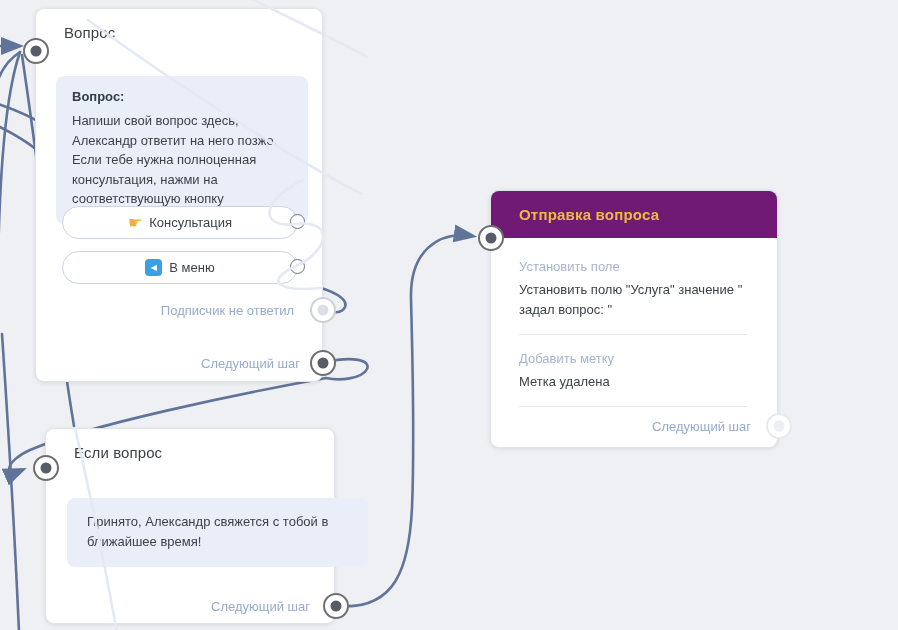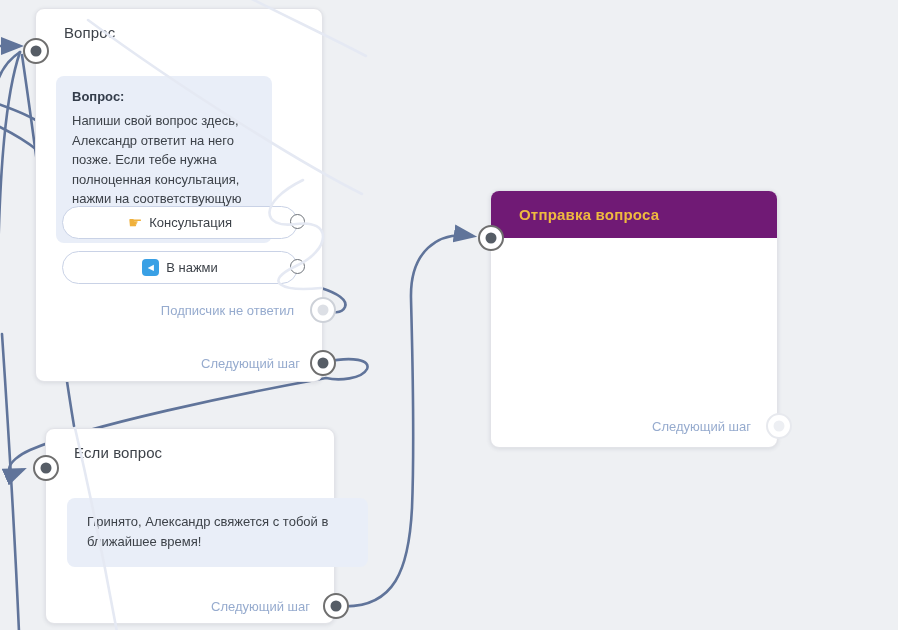--- a/index.html
+++ b/index.html
@@ -87,54 +87,62 @@
     <path d="M 337 606 C 396 611 409 567 412 508 C 415 434 412 342 411 298 C 410 252 437 231 472 236" marker-end="url(#arw)"></path>
   </g>
 </svg>
 
 <div class="node" style="left:35px;top:8px;width:288px;height:374px">
   <div class="node-title">Вопрос</div>
   <span class="bigport" style="left:-13px;top:29px">
       <span class="dot"></span>
     </span>
 
-  <div class="msg" style="left:20px;top:67px;width:216px">
+  <div class="msg" style="left:20px;top:67px;width:252px">
     <div class="msg-label">Вопрос:</div>
     <div class="msg-text">Напиши свой вопрос здесь, Александр ответит на него позже. Если тебе нужна полноценная консультация, нажми на соответствующую кнопку</div>
   </div>
 
   <div class="btn" style="left:26px;top:197px;width:236px">
     <span class="icon-hand">☛</span>
     <span>Консультация</span>
   </div>
   <span class="btnport" style="left:254px;top:205px"></span>
 
   <div class="btn" style="left:26px;top:242px;width:236px">
     <span class="icon-back">◀</span>
-    <span>В нажми</span>
+    <span>В меню</span>
   </div>
   <span class="btnport" style="left:254px;top:250px"></span>
 
   <div class="port-label" style="right:28px;top:294px">Подписчик не ответил</div>
   <span class="bigport unconnected" style="left:274px;top:288px">
       <span class="dot"></span>
     </span>
 
   <div class="port-label" style="right:22px;top:347px">Следующий шаг</div>
   <span class="bigport" style="left:274px;top:341px">
       <span class="dot"></span>
     </span>
 </div>
 
 <div class="node" style="left:490px;top:190px;width:288px;height:258px">
   <div class="accent-header" style="background:#701a75;color:#efba3f">Отправка вопроса</div>
   <span class="bigport" style="left:-13px;top:34px">
       <span class="dot"></span>
     </span>
 
+  <div class="body-pad">
+    <div class="action-label">Установить поле</div>
+    <div class="action-value" style="width:234px">Установить полю "Услуга" значение " задал вопрос: "</div>
+    <hr class="divider">
+    <div class="action-label" style="margin-top:16px">Добавить метку</div>
+    <div class="action-value">Метка удалена</div>
+    <hr class="divider">
+  </div>
 
   <div class="port-label" style="right:26px;top:228px">Следующий шаг</div>
   <span class="bigport ghost" style="left:275px;top:222px">
       <span class="dot"></span>
     </span>
 </div>
 
 <div class="node" style="left:45px;top:428px;width:290px;height:196px">
   <div class="node-title">Если вопрос</div>
   <span class="bigport" style="left:-13px;top:26px">

